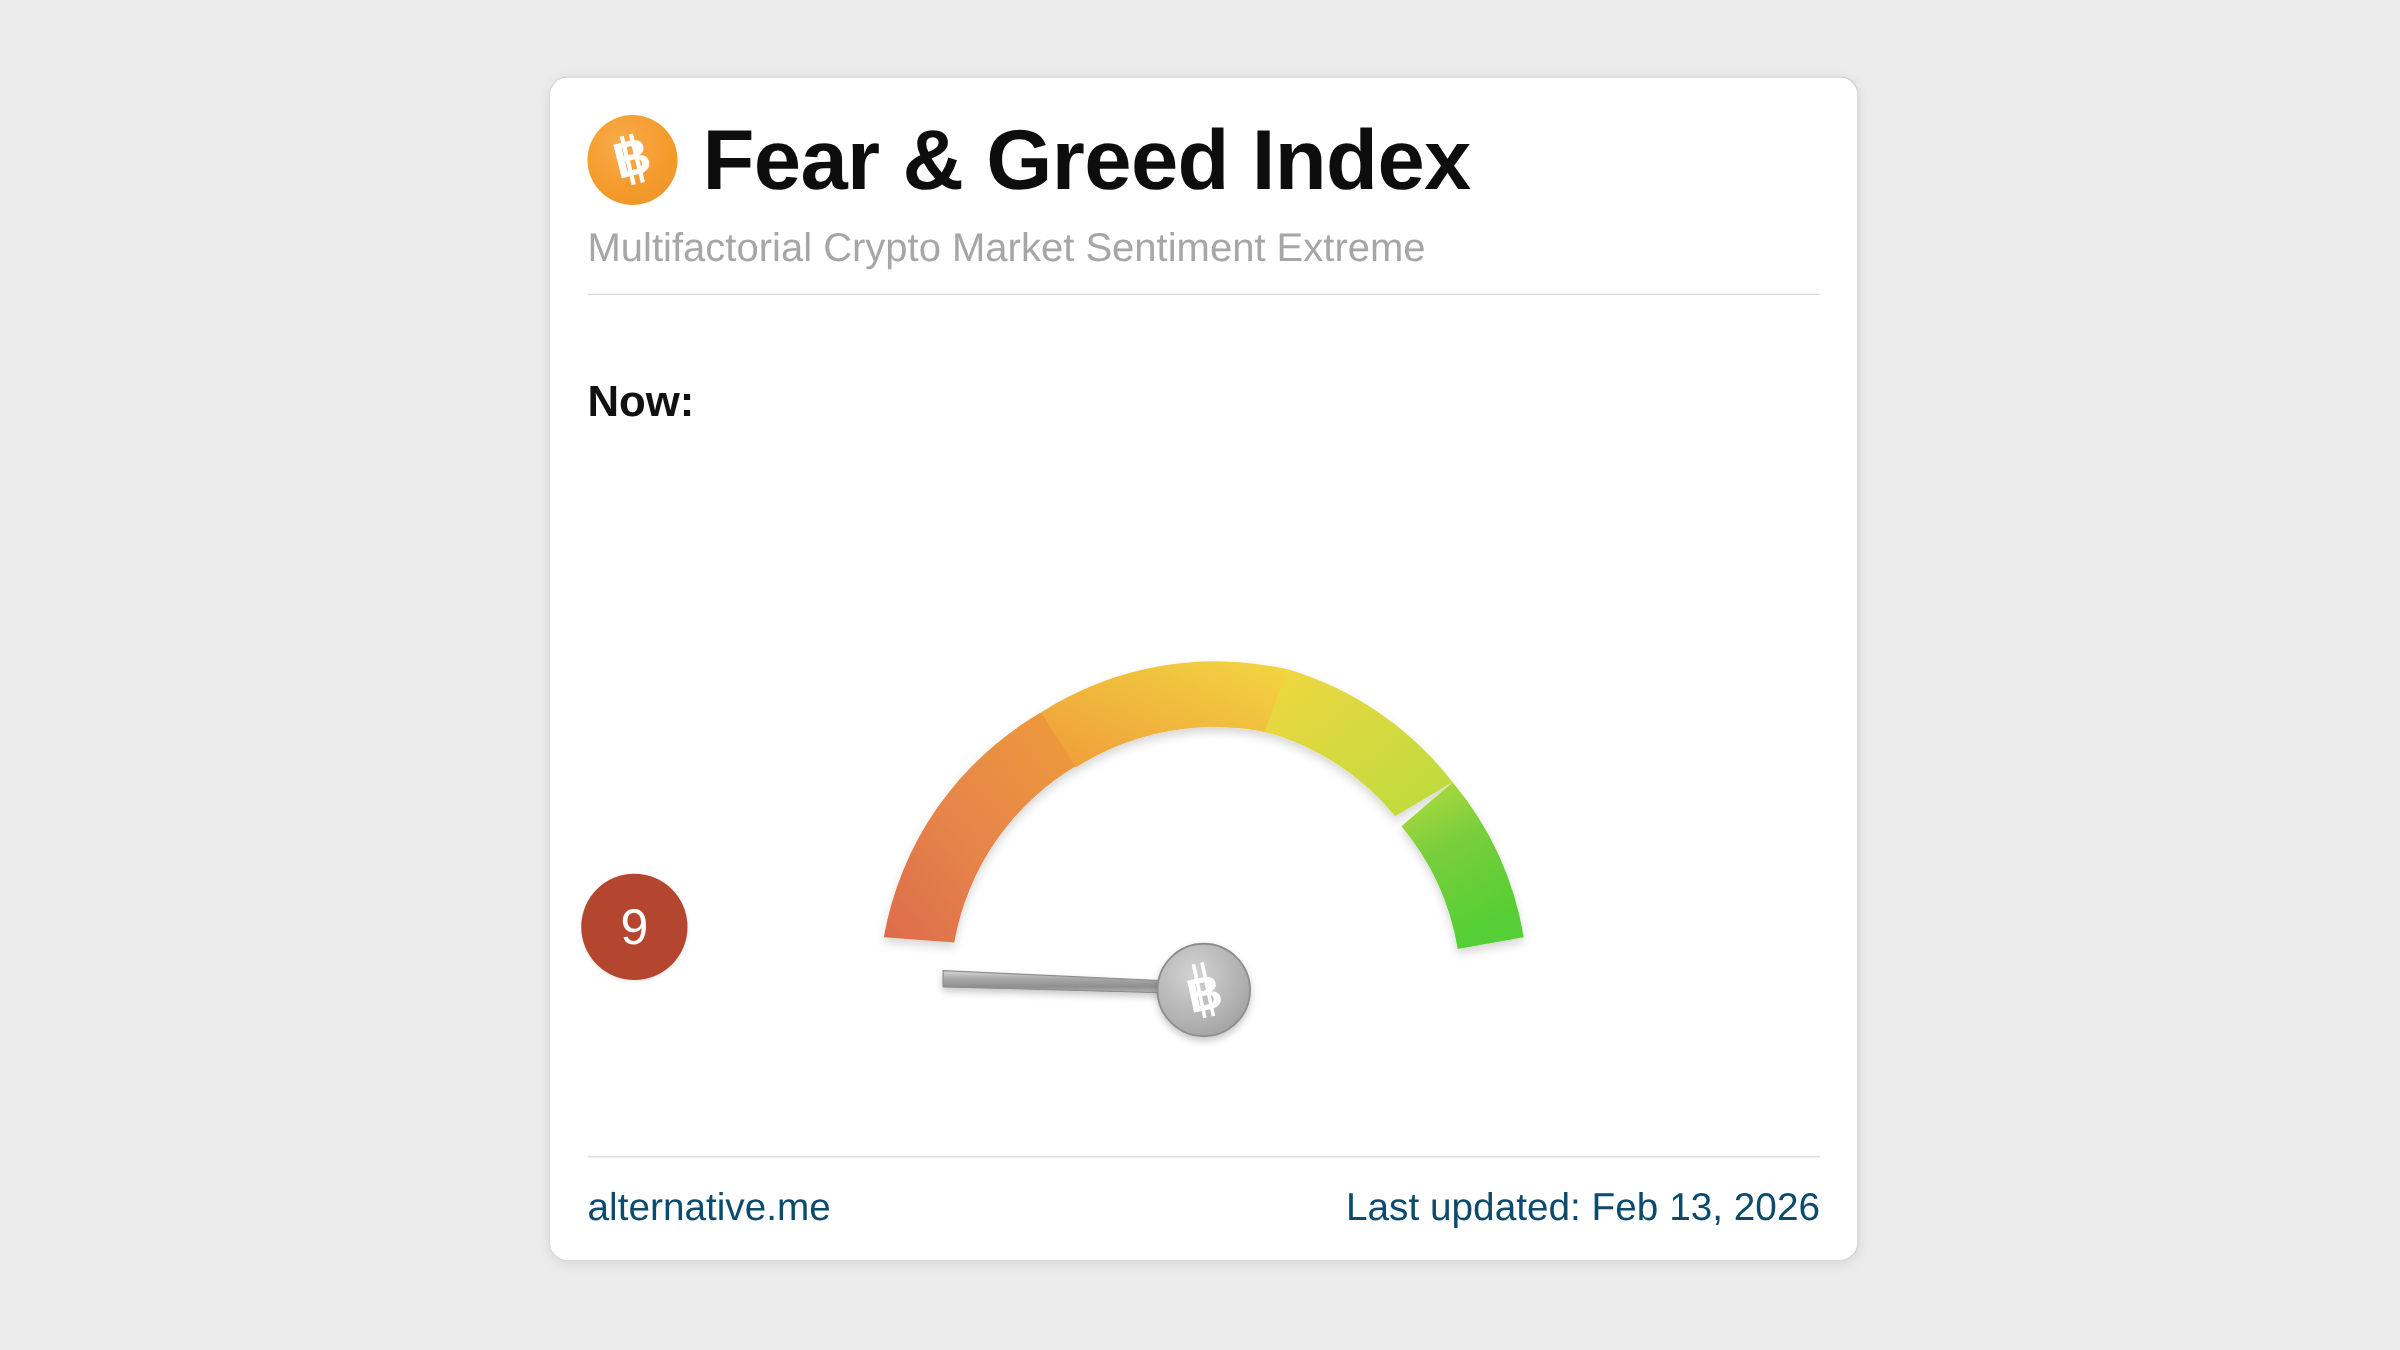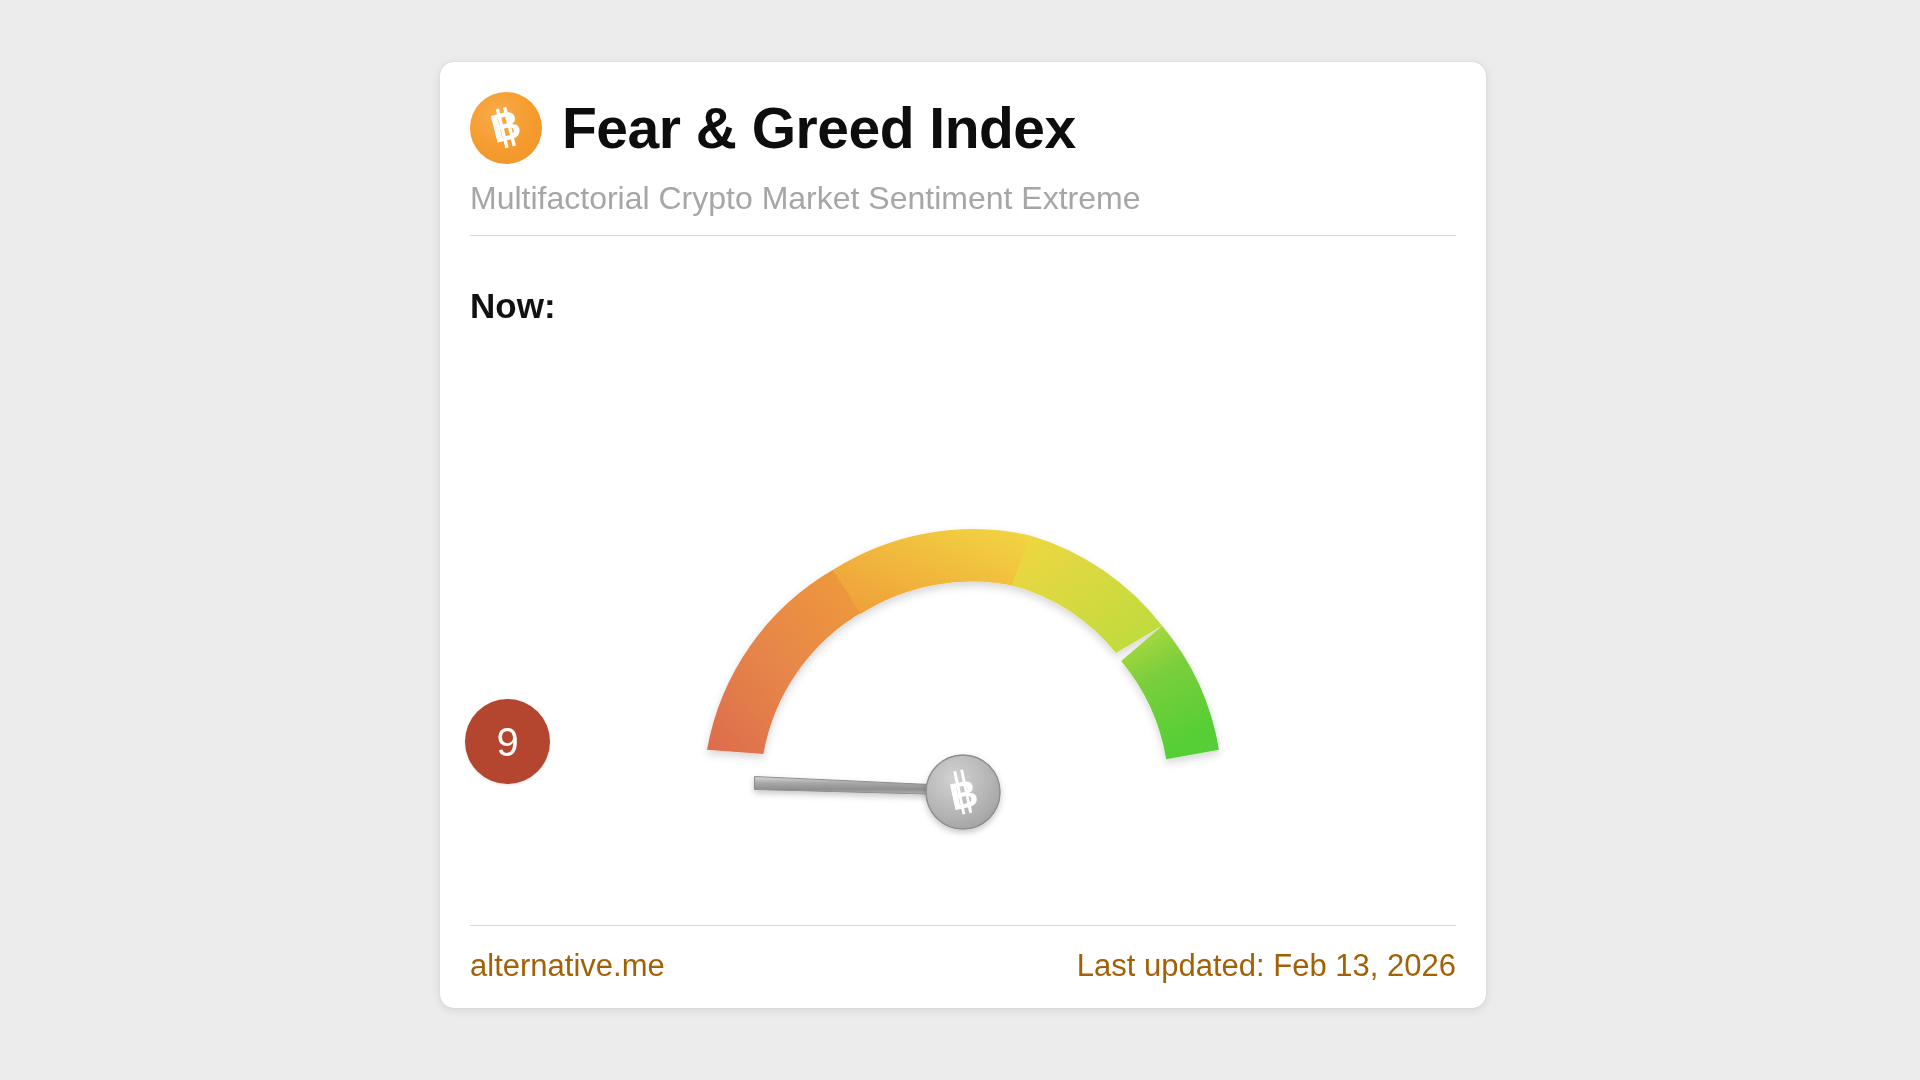--- a/index.html
+++ b/index.html
@@ -53,21 +53,21 @@
     border-radius: 50%;
     background: radial-gradient(circle at 38% 32%, #f8ab4a 0%, #f59b2d 55%, #ee9328 100%);
     display: flex;
     align-items: center;
     justify-content: center;
     flex: none;
     position: relative;
   }
   .btc-logo svg { display:block; }
   .page-title {
-    font-size: 57px;
+    font-size: 68px;
     font-weight: bold;
     color: #0d0d0d;
     letter-spacing: -0.5px;
     line-height: 1;
     white-space: nowrap;
   }
   .subtitle {
     margin-top: 12px;
     font-size: 32px;
     color: #a6a6a6;
@@ -86,20 +86,21 @@
   .now-block {
     position: absolute;
     left: 30px;
     top: 222px;
   }
   .now-label {
     font-size: 35px;
     font-weight: bold;
     color: #111111;
     line-height: 1.25;
+    margin-top: 16px;
   }
   .now-value {
     font-size: 35px;
     font-weight: bold;
     color: #c0452f;
     line-height: 1.25;
     margin-top: 5px;
   }
 
   
@@ -146,21 +147,21 @@
     height: 1px;
     background: #d8d8d8;
     width: 100%;
   }
   .footer-row {
     margin-top: 22px;
     display: flex;
     justify-content: space-between;
     align-items: baseline;
     font-size: 31px;
-    color: #a16207;
+    color: #0c4a6e;
   }
   .footer-left { white-space: nowrap; }
   .footer-right { white-space: nowrap; }
 </style>
 </head>
 <body>
 
 <div id="stage">
 
   <div class="card">

